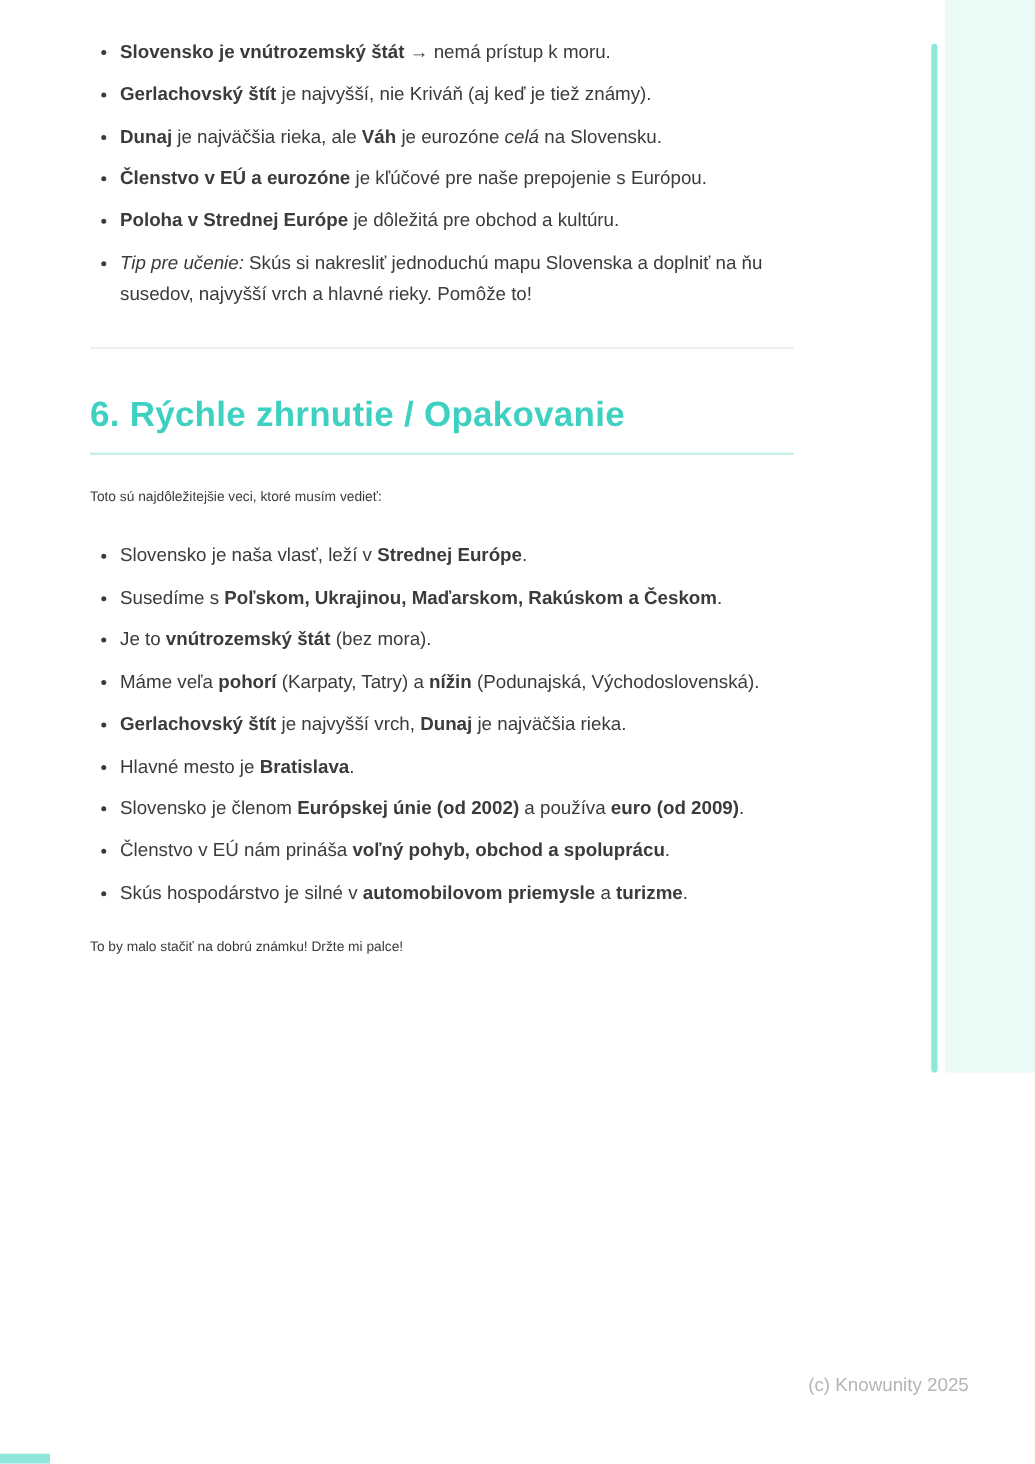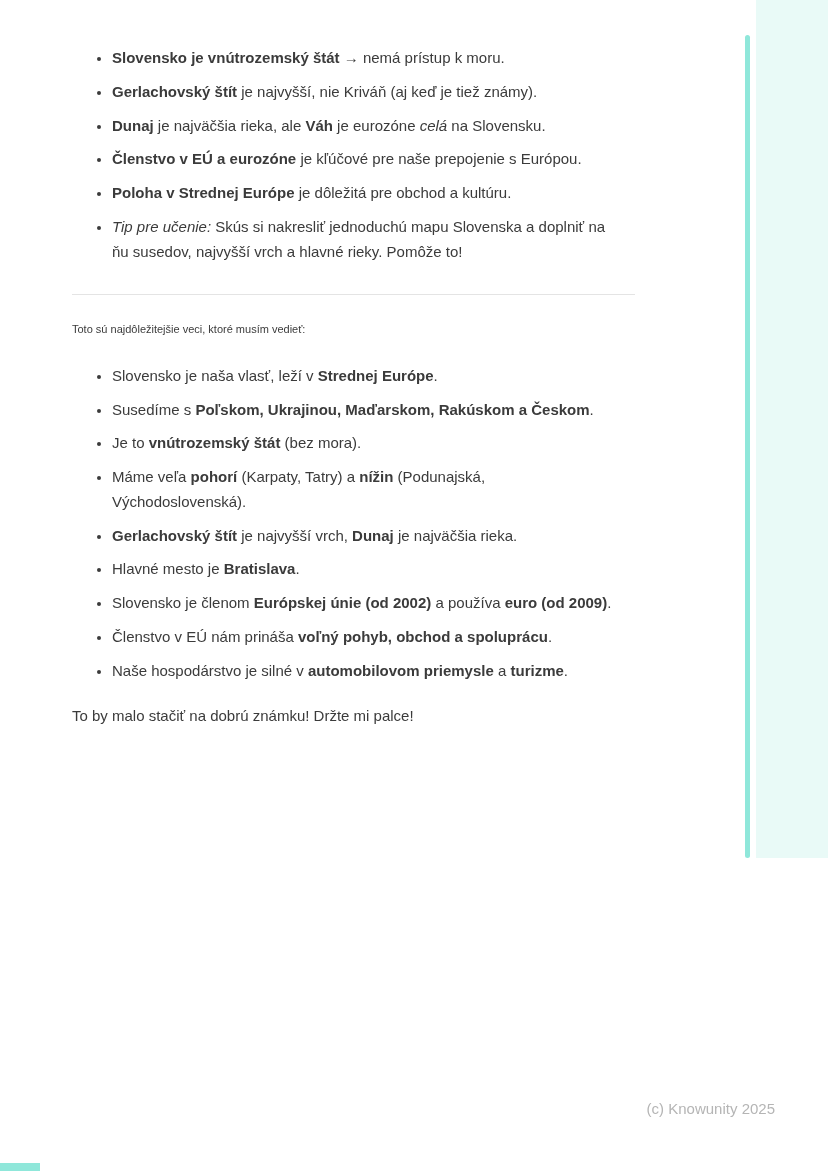--- a/index.html
+++ b/index.html
@@ -41,21 +41,21 @@
   }
 
   .content {
     position: absolute;
     left: 72px;
     top: 30px;
     width: 563px;
   }
 
   ul.bullets {
-    margin: 16px;
+    margin: 0;
     padding-left: 24px;
     list-style: disc;
   }
   ul.bullets li {
     font-size: 15px;
     line-height: 1.65;
     margin-bottom: 9px;
     color: var(--text, #3b3b3b);
   }
   ul.bullets li::marker { color: var(--text, #3b3b3b); font-size: 13px; }
@@ -84,21 +84,21 @@
   p.intro {
     margin: 26px 0 0 0;
     font-size: 11px;
     line-height: 1.5;
   }
 
   ul.bullets.second { margin-top: 26px; }
 
   p.closing {
     margin: 22px 0 0 0;
-    font-size: 15px;
+    font-size: 11px;
     line-height: 1.5;
   }
 
   .footer {
     position: absolute;
     right: 53px;
     bottom: 54px;
     font-size: 15px;
     color: var(--footer-text, #b5b5b5);
     text-align: right;
@@ -117,32 +117,33 @@
       <li><span class="b">Slovensko je vnútrozemský štát</span><span> → nemá prístup k moru.</span></li>
       <li><span class="b">Gerlachovský štít</span><span> je najvyšší, nie Kriváň (aj keď je tiež známy).</span></li>
       <li><span class="b">Dunaj</span><span> je najväčšia rieka, ale </span><span class="b">Váh</span><span> je eurozóne </span><span class="i">celá</span><span> na Slovensku.</span></li>
       <li><span class="b">Členstvo v EÚ a eurozóne</span><span> je kľúčové pre naše prepojenie s Európou.</span></li>
       <li><span class="b">Poloha v Strednej Európe</span><span> je dôležitá pre obchod a kultúru.</span></li>
       <li><span class="i">Tip pre učenie:</span><span> Skús si nakresliť jednoduchú mapu Slovenska a doplniť na ňu susedov, najvyšší vrch a hlavné rieky. Pomôže to!</span></li>
     </ul>
 
   <hr class="divider">
 
+  <h2 class="section-heading">6. Rýchle zhrnutie / Opakovanie</h2>
 
   <p class="intro">Toto sú najdôležitejšie veci, ktoré musím vedieť:</p>
 
   <ul class="bullets second">
       <li><span>Slovensko je naša vlasť, leží v </span><span class="b">Strednej Európe</span><span>.</span></li>
       <li><span>Susedíme s </span><span class="b">Poľskom, Ukrajinou, Maďarskom, Rakúskom a Českom</span><span>.</span></li>
       <li><span>Je to </span><span class="b">vnútrozemský štát</span><span> (bez mora).</span></li>
       <li><span>Máme veľa </span><span class="b">pohorí</span><span> (Karpaty, Tatry) a </span><span class="b">nížin</span><span> (Podunajská, Východoslovenská).</span></li>
       <li><span class="b">Gerlachovský štít</span><span> je najvyšší vrch, </span><span class="b">Dunaj</span><span> je najväčšia rieka.</span></li>
       <li><span>Hlavné mesto je </span><span class="b">Bratislava</span><span>.</span></li>
       <li><span>Slovensko je členom </span><span class="b">Európskej únie (od 2002)</span><span> a používa </span><span class="b">euro (od 2009)</span><span>.</span></li>
       <li><span>Členstvo v EÚ nám prináša </span><span class="b">voľný pohyb, obchod a spoluprácu</span><span>.</span></li>
-      <li><span>Naše hospodárstvo je silné v </span><span class="b">automobilovom priemysle</span><span> a </span><span class="b">turizme</span><span>.</span></li>
+      <li><span>Skús hospodárstvo je silné v </span><span class="b">automobilovom priemysle</span><span> a </span><span class="b">turizme</span><span>.</span></li>
     </ul>
 
   <p class="closing">To by malo stačiť na dobrú známku! Držte mi palce!</p>
 
 </main>
 
 <footer class="footer">(c) Knowunity 2025</footer>
 
 </body></html>

